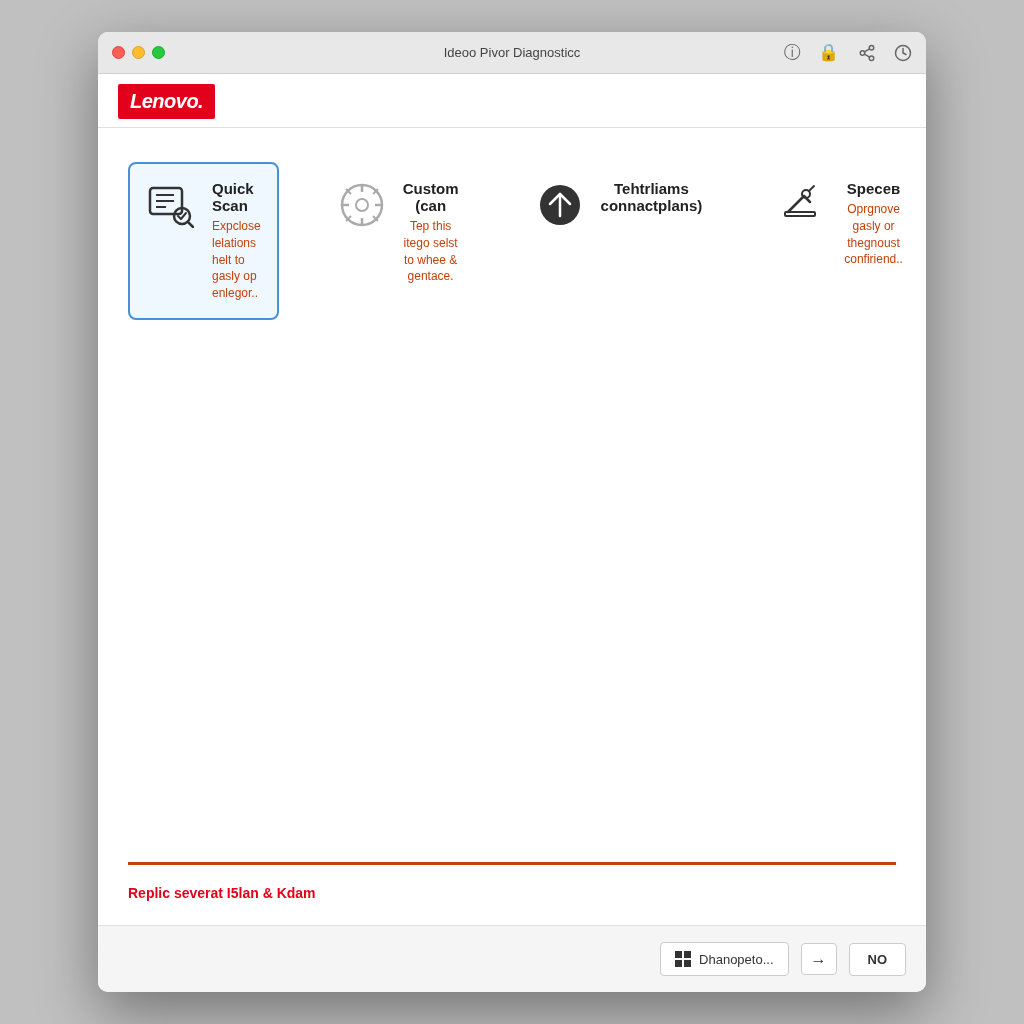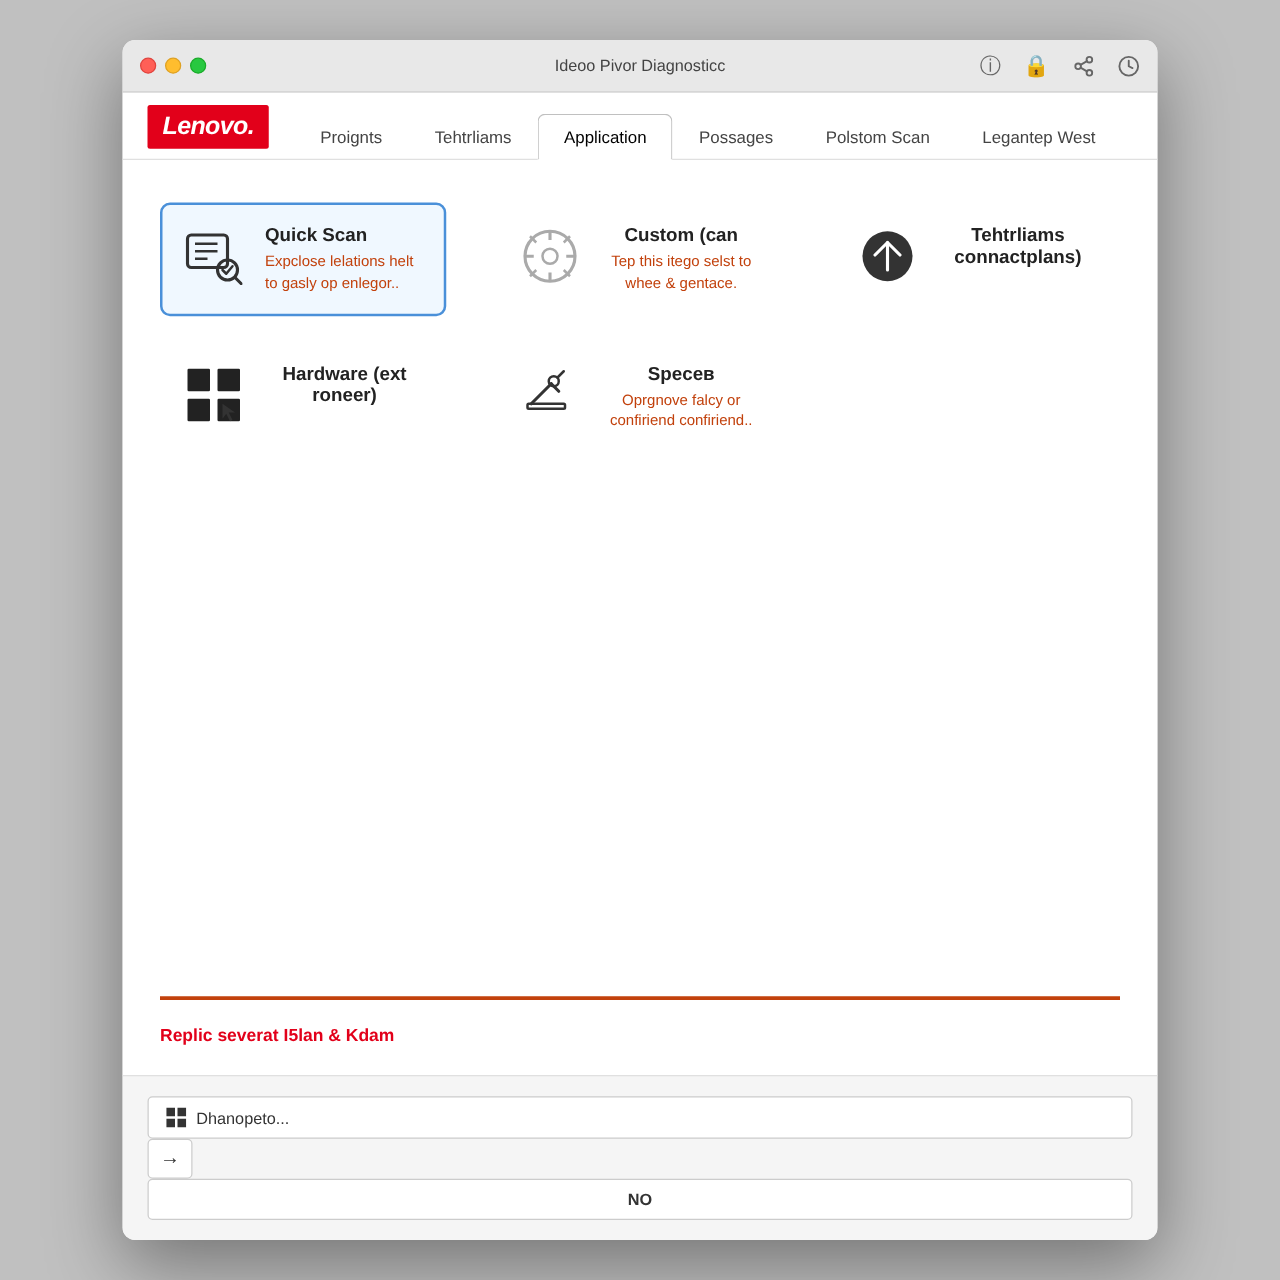--- a/index.html
+++ b/index.html
@@ -111,21 +111,21 @@
     }
     .content {
       background: white;
       flex: 1;
       padding: 24px 30px;
       display: flex;
       flex-direction: column;
     }
     .scan-options {
       display: grid;
-      grid-template-columns: 1fr 1fr 1fr;
+      grid-template-columns: 1fr 1fr 1fr 1fr;
       gap: 20px 40px;
       padding: 10px 0;
     }
     .scan-option {
       display: flex;
       align-items: flex-start;
       gap: 16px;
       padding: 16px;
       border-radius: 8px;
       cursor: pointer;
@@ -161,25 +161,25 @@
       margin-top: auto;
       padding-top: 20px;
       border-top: 3px solid #c2410c;
       color: #e2001a;
       font-size: 14px;
       font-weight: 700;
     }
     .footer-actions {
       display: flex;
       justify-content: flex-end;
-      gap: 0;
+      align-items: center;
+      gap: 12px;
       padding: 16px 20px;
       background: #f5f5f5;
       border-top: 1px solid #e0e0e0;
-      flex-direction: column;
     }
     .btn-windows {
       display: flex;
       align-items: center;
       gap: 8px;
       padding: 8px 14px;
       background: white;
       border: 1px solid #ccc;
       border-radius: 4px;
       font-size: 13px;
@@ -240,28 +240,20 @@
         <svg width="18" height="18" viewBox="0 0 24 24" fill="none" stroke="#666" stroke-width="2" stroke-linecap="round" stroke-linejoin="round">
           <circle cx="12" cy="12" r="10"></circle>
             <polyline points="12 6 12 12 16 14"></polyline>
         </svg>
       </span>
     </div>
   </div>
 
   <div class="header">
     <div class="lenovo-logo">Lenovo.</div>
-    <div class="tabs">
-      <div class="tab">Proignts</div>
-      <div class="tab">Tehtrliams</div>
-      <div class="tab active">Application</div>
-      <div class="tab">Possages</div>
-      <div class="tab">Polstom Scan</div>
-      <div class="tab">Legantep West</div>
-    </div>
   </div>
 
   <div class="content">
     <div class="scan-options">
 
       <div class="scan-option selected">
         <div class="option-icon">
           <svg width="46" height="46" viewBox="0 0 46 46">
             <rect x="2" y="6" width="32" height="26" rx="3" ry="3" fill="none" stroke="#333" stroke-width="2.5"></rect>
             <line x1="8" y1="13" x2="26" y2="13" stroke="#333" stroke-width="2"></line>
@@ -305,49 +297,34 @@
             <circle cx="23" cy="23" r="20" fill="#333"></circle>
             <path d="M13 22 L23 12 L33 22" fill="none" stroke="white" stroke-width="2.5" stroke-linecap="round" stroke-linejoin="round"></path>
             <line x1="23" y1="12" x2="23" y2="34" stroke="white" stroke-width="2.5" stroke-linecap="round"></line>
           </svg>
         </div>
         <div class="option-text">
           <h3>Tehtrliams connactplans)</h3>
         </div>
       </div>
 
-      <div class="scan-option">
-        <div class="option-icon">
-          <svg width="46" height="46" viewBox="0 0 46 46">
-            <rect x="2" y="2" width="18" height="18" rx="1" fill="#222"></rect>
-            <rect x="26" y="2" width="18" height="18" rx="1" fill="#222"></rect>
-            <rect x="2" y="26" width="18" height="18" rx="1" fill="#222"></rect>
-            <rect x="26" y="26" width="18" height="18" rx="1" fill="#222"></rect>
-
-            <polyline points="30,30 30,42 33,38 36,44 38,43 35,37 40,37" fill="#333" stroke="none"></polyline>
-          </svg>
-        </div>
-        <div class="option-text">
-          <h3>Hardware (ext roneer)</h3>
-        </div>
-      </div>
 
       <div class="scan-option">
         <div class="option-icon">
           <svg width="46" height="46" viewBox="0 0 46 46">
             <rect x="5" y="30" width="30" height="4" rx="1" fill="none" stroke="#333" stroke-width="2"></rect>
             <line x1="8" y1="30" x2="24" y2="14" stroke="#333" stroke-width="2.5" stroke-linecap="round"></line>
             <line x1="24" y1="14" x2="30" y2="20" stroke="#333" stroke-width="2.5" stroke-linecap="round"></line>
             <circle cx="26" cy="12" r="4" fill="none" stroke="#333" stroke-width="2"></circle>
             <line x1="29" y1="9" x2="34" y2="4" stroke="#333" stroke-width="2" stroke-linecap="round"></line>
           </svg>
         </div>
         <div class="option-text">
           <h3>Speceв</h3>
-          <p>Oprgnove falcy or confiriend confiriend..</p>
+          <p>Oprgnove gasly or thegnoust confiriend..</p>
         </div>
       </div>
 
     </div>
 
     <div style="flex:1"></div>
 
     <div class="footer-text">Replic severat I5lan &amp; Kdam</div>
   </div>
 

